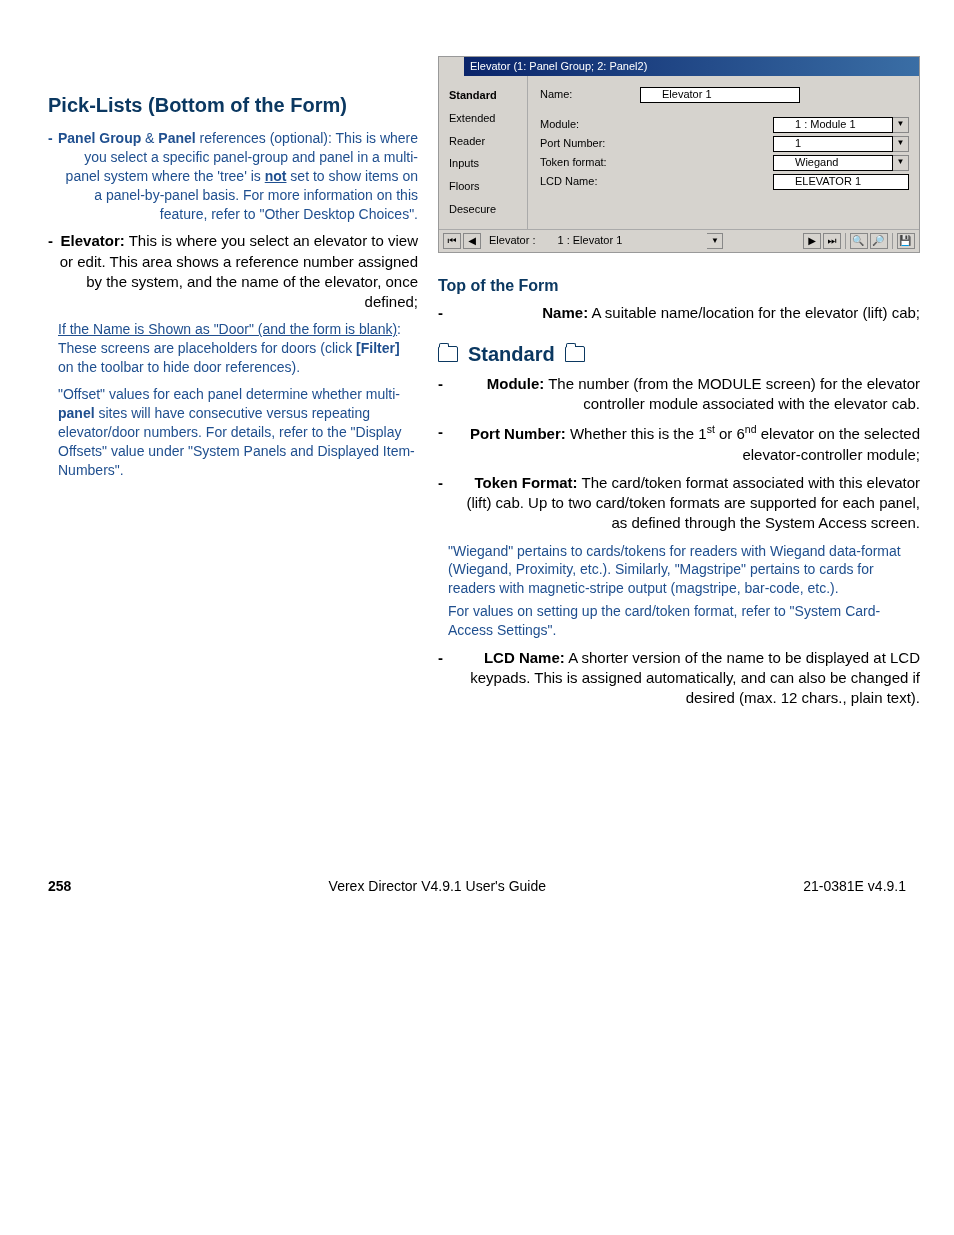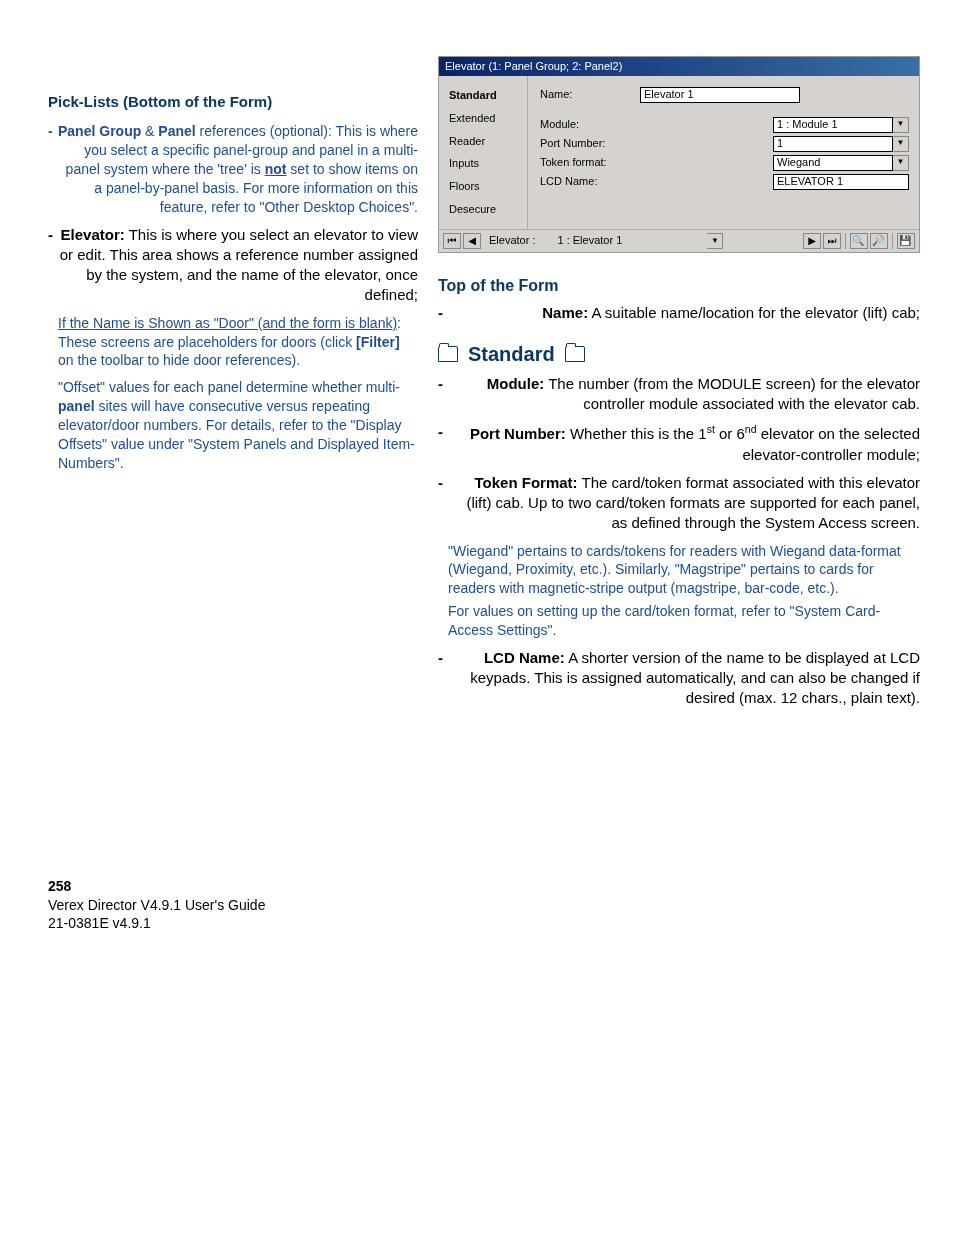--- a/index.html
+++ b/index.html
@@ -13,21 +13,21 @@
     line-height: 1.35;
   }
   .columns {
     display: flex;
     gap: 20px;
   }
   .col-left { width: 370px; flex: 0 0 370px; }
   .col-right { flex: 1; }
   h2.section-title {
     color: #0b3861;
-    font-size: 15px;
+    font-size: 20px;
     font-weight: bold;
     margin: 36px 0 10px 0;
   }
   h2.section-title-right {
     color: #0b3861;
     font-size: 16px;
     font-weight: bold;
     margin: 22px 0 6px 0;
   }
   .config-heading {
@@ -79,20 +79,21 @@
     font-size: 11px;
     font-family: Tahoma, Arial, sans-serif;
     color: #000;
     margin-bottom: 6px;
   }
   .dialog .titlebar {
     background: linear-gradient(to right, #0a246a, #3a6ea5);
     color: #fff;
     padding: 2px 6px;
     font-size: 11px;
+    margin-left: 25px;
   }
   .dialog-body {
     display: flex;
   }
   .dialog .tablist {
     width: 76px;
     padding: 8px 4px 8px 8px;
     border-right: 1px solid #aaa;
     background: #d6d3ce;
   }
@@ -109,21 +110,21 @@
     display: flex;
     align-items: center;
     margin: 3px 0;
   }
   .dialog .row .lbl { width: 100px; }
   .dialog .row .fld {
     border: 1px solid #000;
     background: #fff;
     height: 16px;
     font-size: 11px;
-    padding: 0 3px;
+    padding: 0 21px;
     display: flex;
     align-items: center;
     box-sizing: border-box;
   }
   .dialog .combo {
     display: flex;
   }
   .dialog .combo .fld { width: 120px; }
   .dialog .combo .btn, .navbar .btn {
     width: 16px; height: 16px;
@@ -156,21 +157,20 @@
   }
   .navbar .sep {
     width: 1px; height: 16px; background: #999; margin: 0 2px;
   }
 
   .footer {
     display: flex;
     justify-content: space-between;
     margin-top: 160px;
     font-size: 14px;
-    flex-direction: column;
   }
   .footer .page { font-weight: bold; }
   sup { font-size: 0.7em; }
 </style>
 </head>
 <body>
 
 <div class="columns">
 
   <div class="col-left">

